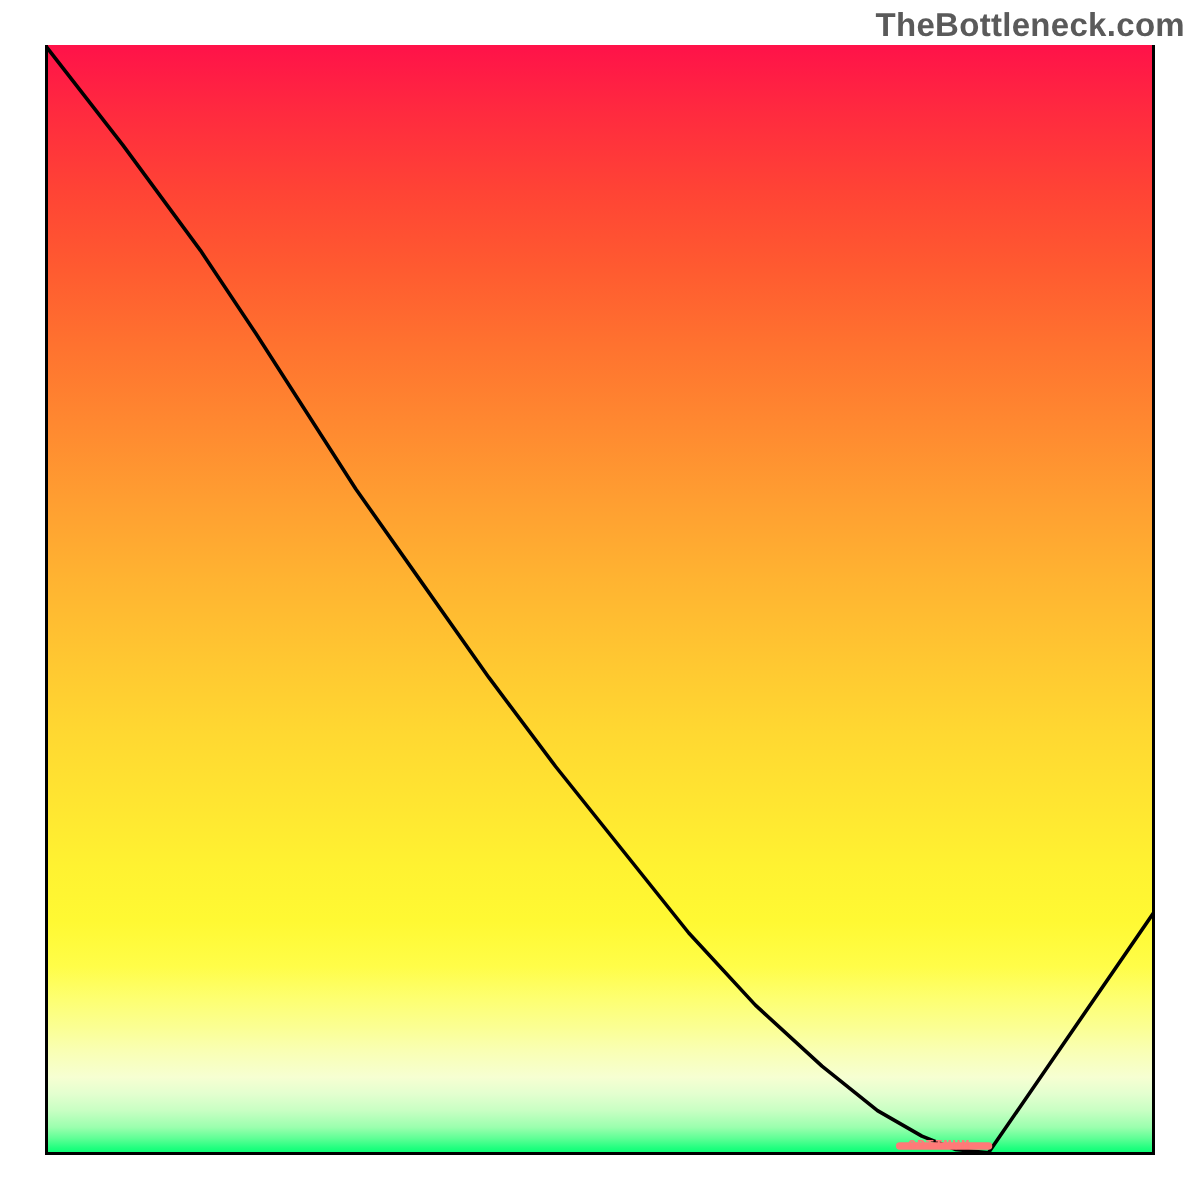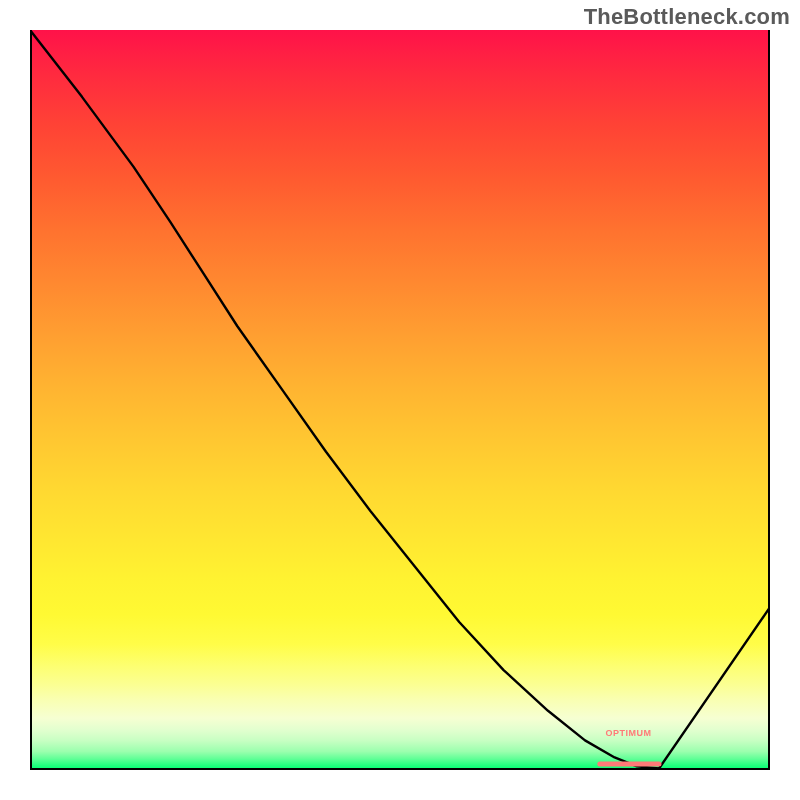--- a/index.html
+++ b/index.html
@@ -101,14 +101,14 @@
 
   <div class="plot-area"></div>
 
   <svg class="plot-svg" viewBox="0 0 740 740" preserveAspectRatio="none">
     <polyline id="curve-line" fill="none" stroke="#000000" stroke-width="2.4" stroke-linejoin="round" stroke-linecap="round" points="0.00,0.00 51.80,66.60 103.60,136.90 140.60,192.40 173.90,244.20 207.20,296.00 251.60,358.90 296.00,421.80 340.40,481.00 384.80,536.50 429.20,592.00 473.60,640.10 518.00,680.80 555.00,710.40 584.60,727.42 606.80,736.30 629.00,738.52 740.00,577.20"></polyline>
     <line id="marker-line" stroke="#ff7a78" stroke-width="5" stroke-linecap="round" x1="569.80" y1="734.08" x2="629.00" y2="734.08"></line>
   </svg>
 
   <div class="frame"></div>
 
-  <div class="marker-label" id="marker-label" style="left: 605.4px; top: 728px; color: rgb(255, 122, 120);">OPTIMUM</div>
+  <div class="marker-label" id="marker-label" style="left: 605.4px; top: 759px; color: rgb(255, 122, 120); font-family: Liberation Mono, monospace;">OPTIMUM</div>
 </div>
 
 </body></html>

